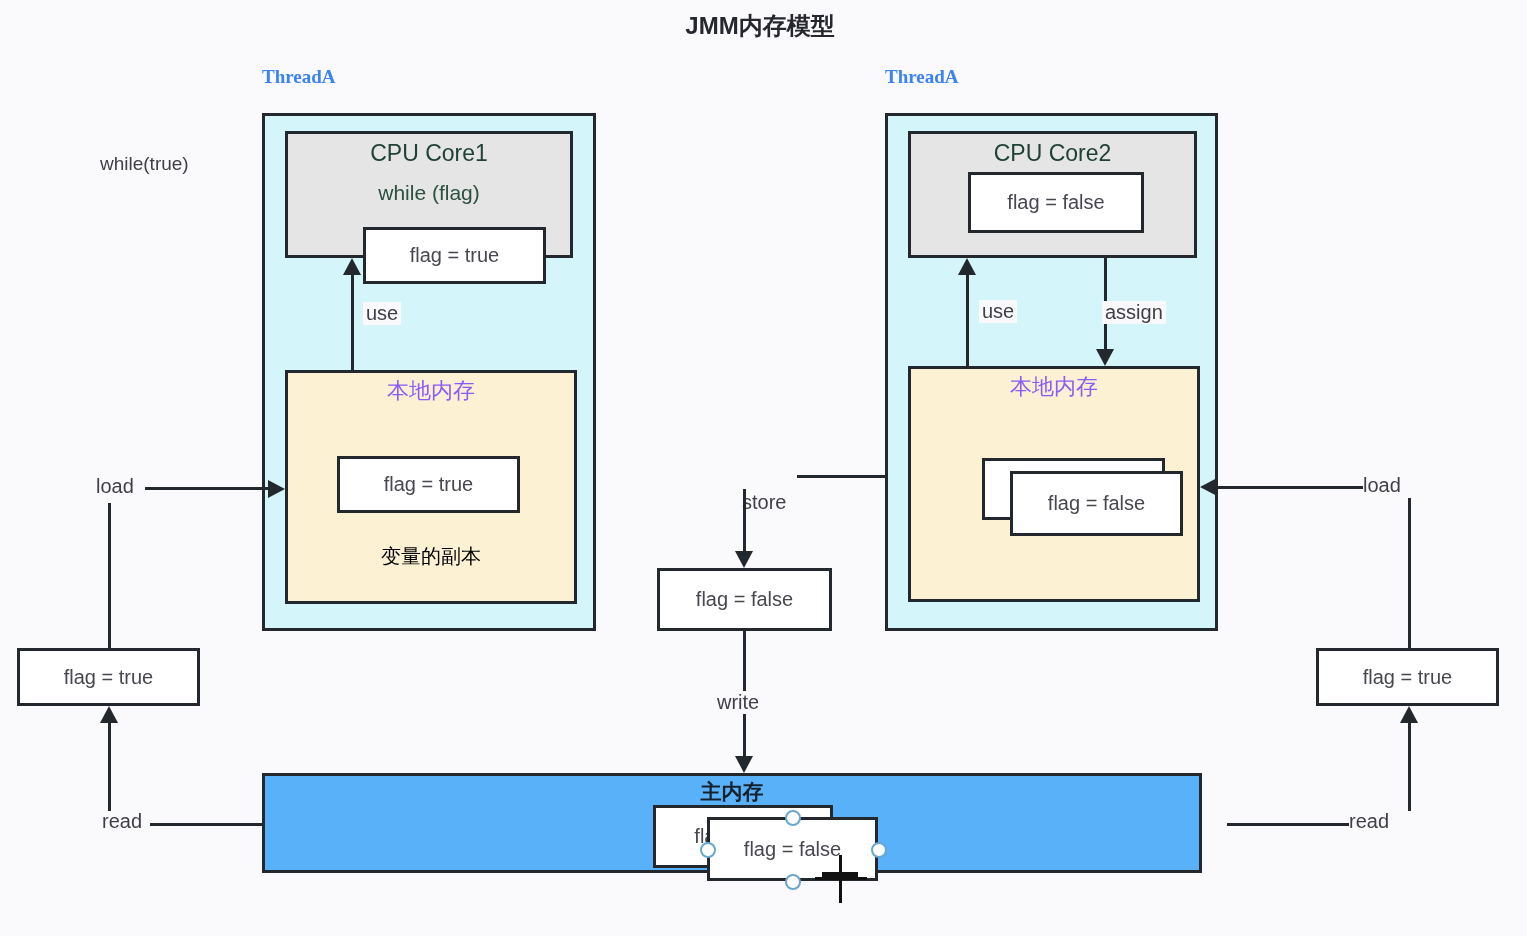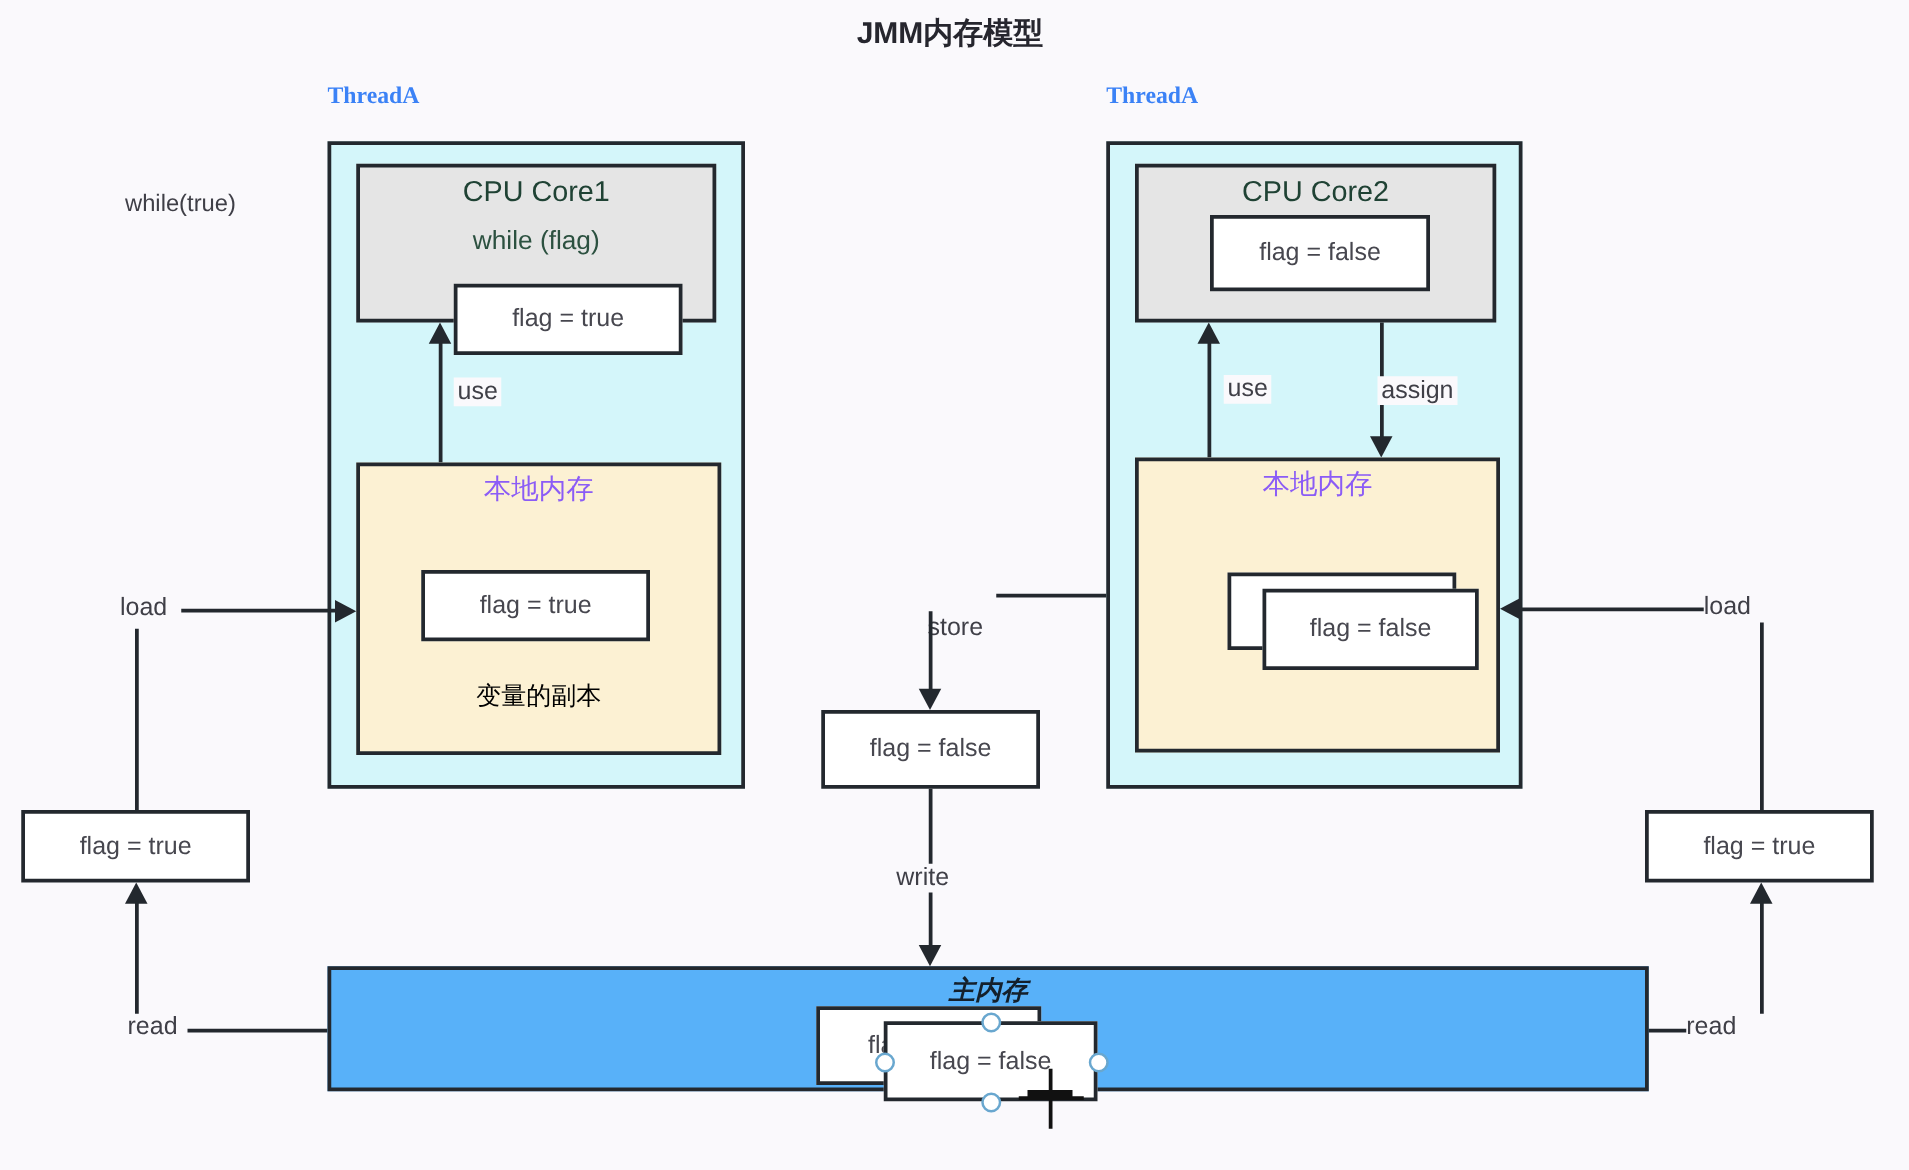--- a/index.html
+++ b/index.html
@@ -111,21 +111,21 @@
   <div class="vline" style="left:743px;top:489px;height:63px;"></div>
   <div class="tri tri-down" style="left:735px;top:551px;"></div>
 
   <div class="box white valbox" style="left:657px;top:568px;width:175px;height:63px;">flag = false</div>
 
   <div class="vline" style="left:743px;top:631px;height:60px;"></div>
   <div class="lbl" style="left:717px;top:691px;">write</div>
   <div class="vline" style="left:743px;top:714px;height:43px;"></div>
   <div class="tri tri-down" style="left:735px;top:756px;"></div>
 
-  <div class="box blue" style="left:262px;top:773px;width:1057px;height:100px;font-style:italic;">
+  <div class="box blue" style="left:262px;top:773px;width:940px;height:100px;">
     <div class="mm-title">主内存</div>
   </div>
   <div class="box white valbox" style="left:653px;top:805px;width:180px;height:63px;">flag = false</div>
   <div class="box white valbox" style="left:707px;top:817px;width:171px;height:64px;">flag = false</div>
 
   <div class="handle" style="left:785px;top:810px;"></div>
   <div class="handle" style="left:700px;top:842px;"></div>
   <div class="handle" style="left:871px;top:842px;"></div>
   <div class="handle" style="left:785px;top:874px;"></div>
 

